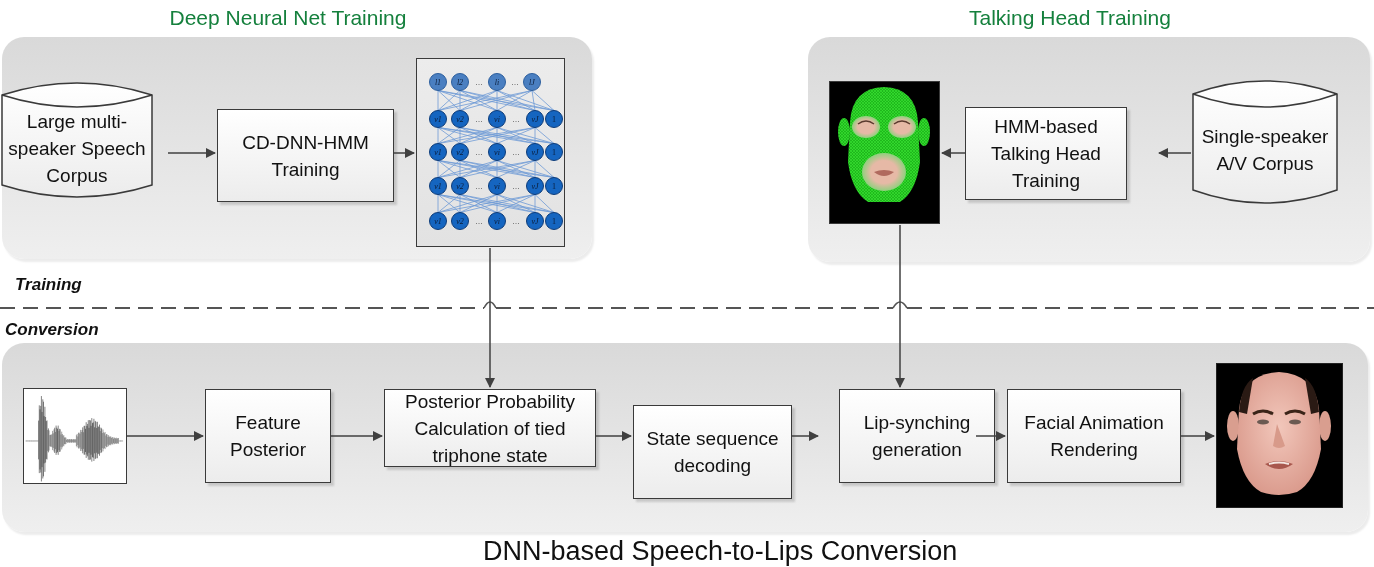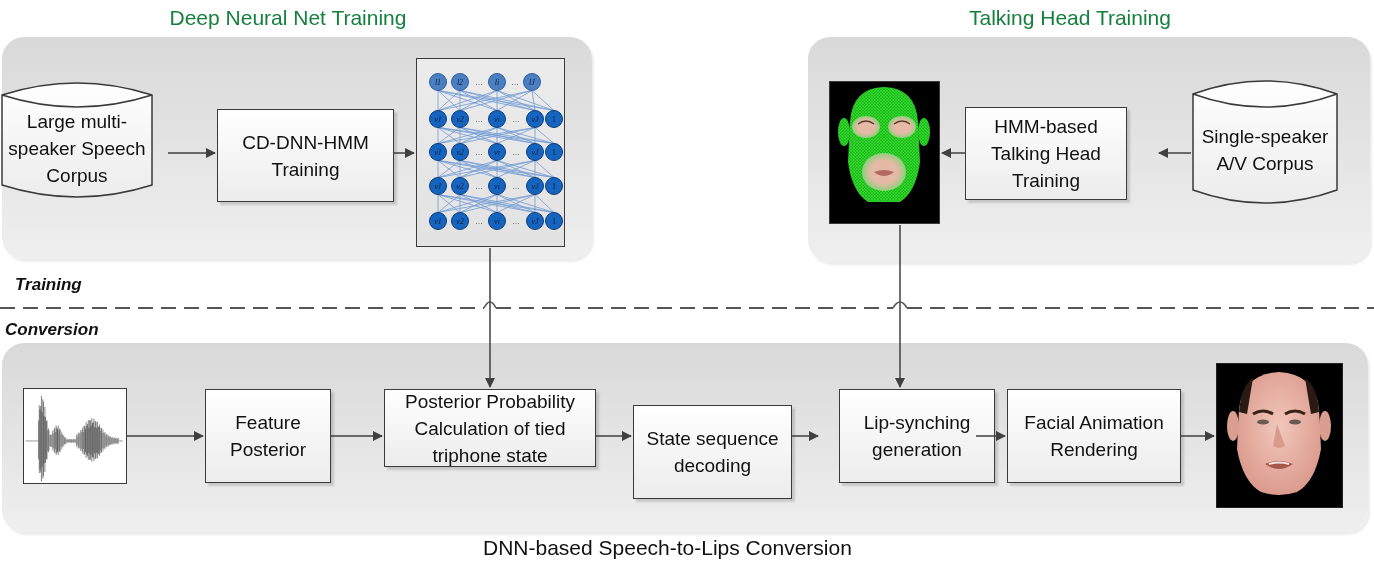--- a/index.html
+++ b/index.html
@@ -13,21 +13,21 @@
   .box { position:absolute; box-sizing:border-box; border:1.5px solid #3a3a3a;
          background:linear-gradient(#ffffff, #ececec);
          box-shadow: 3px 3px 2px rgba(0,0,0,0.15);
          display:flex; align-items:center; justify-content:center; text-align:center;
          font-size:19px; line-height:27px; color:#111; }
   .box span { white-space:pre-line; display:block; }
   .cyl { position:absolute; }
   .cyl-label { position:absolute; left:0; right:0; display:flex; align-items:center; justify-content:center;
                text-align:center; font-size:19px; line-height:27px; color:#111; white-space:pre-line; }
   .section-label { position:absolute; font-size:17px; font-weight:bold; font-style:italic; color:#111; }
-  .caption { position:absolute; font-size:21px; color:#111; white-space:nowrap; }
+  .caption { position:absolute; font-size:27px; color:#111; white-space:nowrap; }
   .imgframe { position:absolute; box-sizing:border-box; border:1.5px solid #3a3a3a; }
   svg.overlay { position:absolute; left:0; top:0; pointer-events:none; }
 </style>
 </head>
 <body>
 
 <div id="canvas">
 
   <div class="panel-title" style="left:148px; top:6px; width:280px;">Deep Neural Net Training</div>
   <div class="panel" style="left:2px; top:37px; width:590px; height:222px;"></div>

